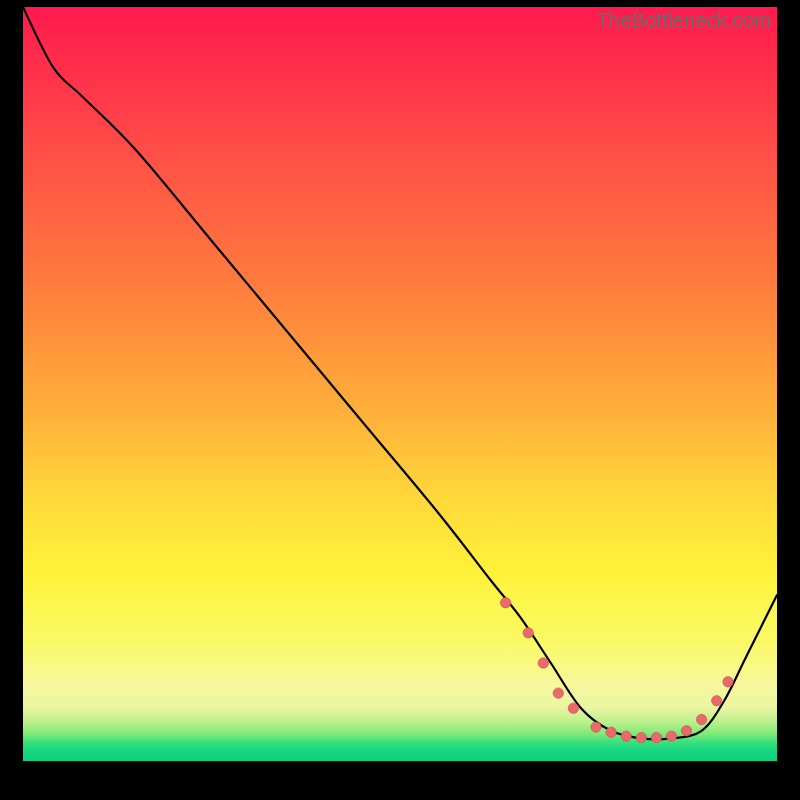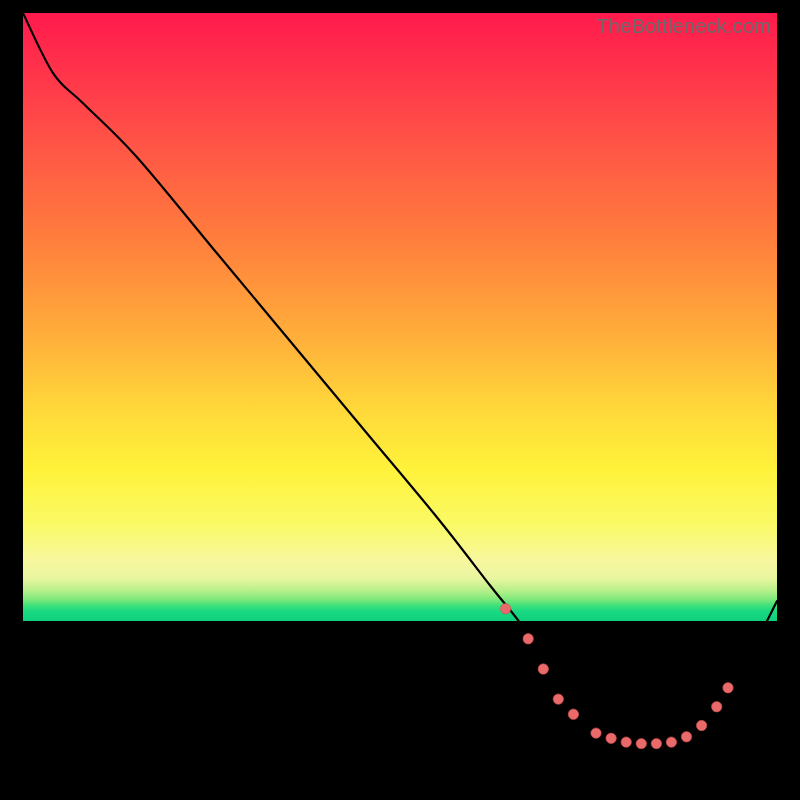--- a/index.html
+++ b/index.html
@@ -13,23 +13,23 @@
   }
   .stage {
     position: relative;
     width: 800px;
     height: 800px;
     background: #000;
   }
   .plot {
     position: absolute;
     left: 23px;
-    top: 13px;
+    top: 7px;
     width: 754px;
-    height: 608px;
+    height: 754px;
     
     background: linear-gradient(
       to bottom,
       #ff1a4d 0%,
       #ff3a4a 12%,
       #ff5b45 24%,
       #ff7a3d 36%,
       #ffb43a 55%,
       #ffd83a 65%,
       #fff23a 75%,

